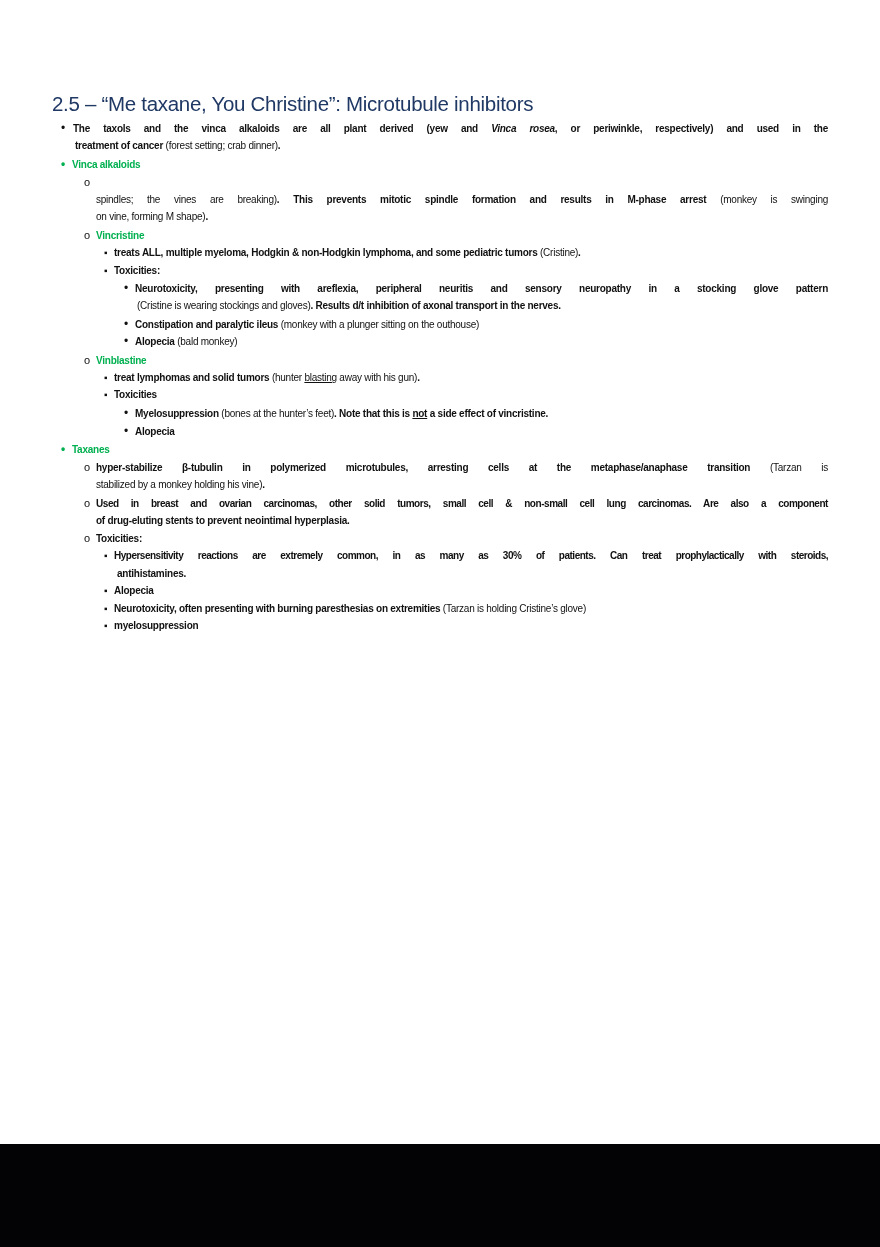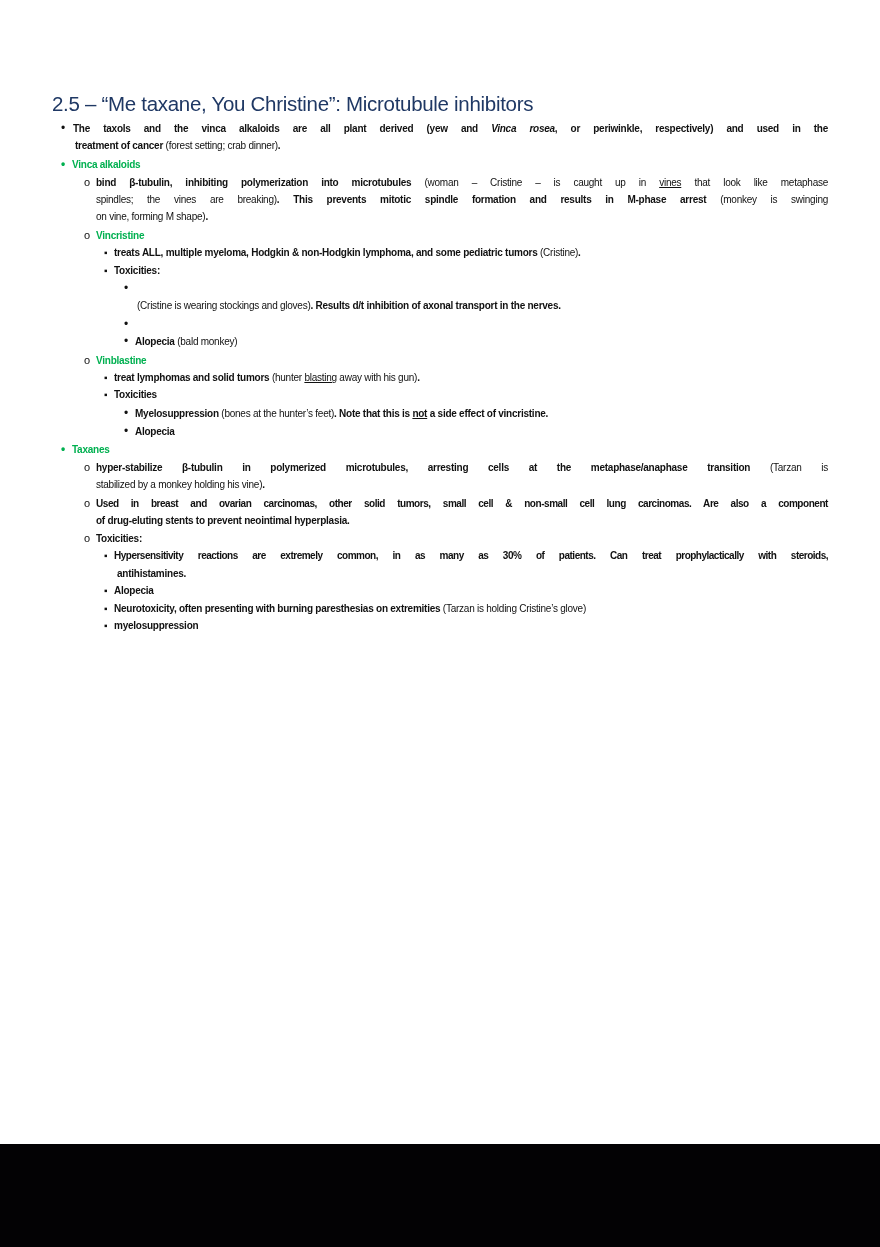--- a/index.html
+++ b/index.html
@@ -40,47 +40,48 @@
     <span class="b">The taxols and the vinca alkaloids are all plant derived (yew and </span><span class="b i">Vinca rosea</span><span class="b">, or periwinkle, respectively) and used in the</span>
   </div>
   <div class="line" style="left:75px; top:137px;">
     <span class="b">treatment of cancer</span><span> (forest setting; crab dinner)</span><span class="b">.</span>
   </div>
 
   <span class="marker m-dot green" style="left:61px; top:156px;"></span>
   <div class="line green" style="left:72px; top:156px;">Vinca alkaloids</div>
 
   <span class="marker m-o" style="left:84px; top:174px;"></span>
-  <div class="line j" style="left:96px; top:174px; width:732px;">
-    <span class="b">bind β-tubulin, inhibiting polymerization into microtubules</span><span> (woman – Cristine – is caught up in </span><span class="u">vines</span><span> that look like metaphase</span>
-  </div>
   <div class="line j" style="left:96px; top:191px; width:732px;">
     <span>spindles; the vines are breaking)</span><span class="b">. This prevents mitotic spindle formation and results in M-phase arrest</span><span> (monkey is swinging</span>
   </div>
   <div class="line" style="left:96px; top:208px;">
     <span>on vine, forming M shape)</span><span class="b">.</span>
   </div>
 
   <span class="marker m-o" style="left:84px; top:227px;"></span>
   <div class="line green" style="left:96px; top:227px;">Vincristine</div>
 
   <span class="marker m-sq" style="left:104px; top:244px;"></span>
   <div class="line" style="left:114px; top:244px;">
     <span class="b">treats ALL, multiple myeloma, Hodgkin &amp; non-Hodgkin lymphoma, and some pediatric tumors</span><span> (Cristine)</span><span class="b">.</span>
   </div>
 
   <span class="marker m-sq" style="left:104px; top:262px;"></span>
   <div class="line b" style="left:114px; top:262px;">Toxicities:</div>
 
   <span class="marker m-dot" style="left:124px; top:280px;"></span>
+  <div class="line j b" style="left:135px; top:280px; width:693px;">Neurotoxicity, presenting with areflexia, peripheral neuritis and sensory neuropathy in a stocking glove pattern</div>
   <div class="line" style="left:137px; top:297px;">
     <span>(Cristine is wearing stockings and gloves)</span><span class="b">. Results d/t inhibition of axonal transport in the nerves.</span>
   </div>
 
   <span class="marker m-dot" style="left:124px; top:316px;"></span>
+  <div class="line" style="left:135px; top:316px;">
+    <span class="b">Constipation and paralytic ileus</span><span> (monkey with a plunger sitting on the outhouse)</span>
+  </div>
 
   <span class="marker m-dot" style="left:124px; top:333px;"></span>
   <div class="line" style="left:135px; top:333px;">
     <span class="b">Alopecia</span><span> (bald monkey)</span>
   </div>
 
   <span class="marker m-o" style="left:84px; top:352px;"></span>
   <div class="line green" style="left:96px; top:352px;">Vinblastine</div>
 
   <span class="marker m-sq" style="left:104px; top:369px;"></span>

